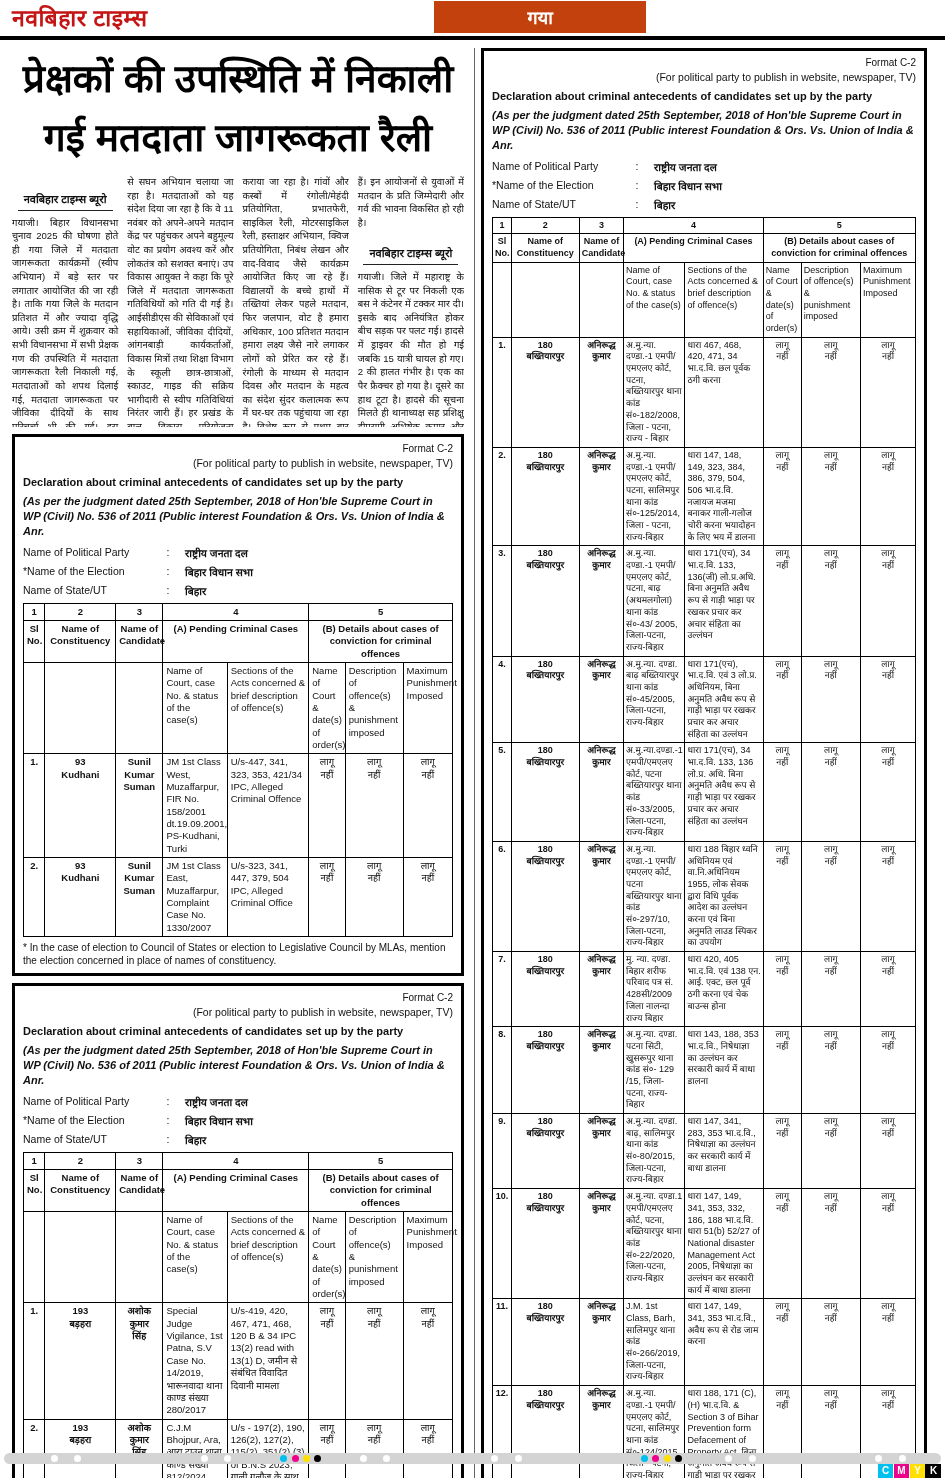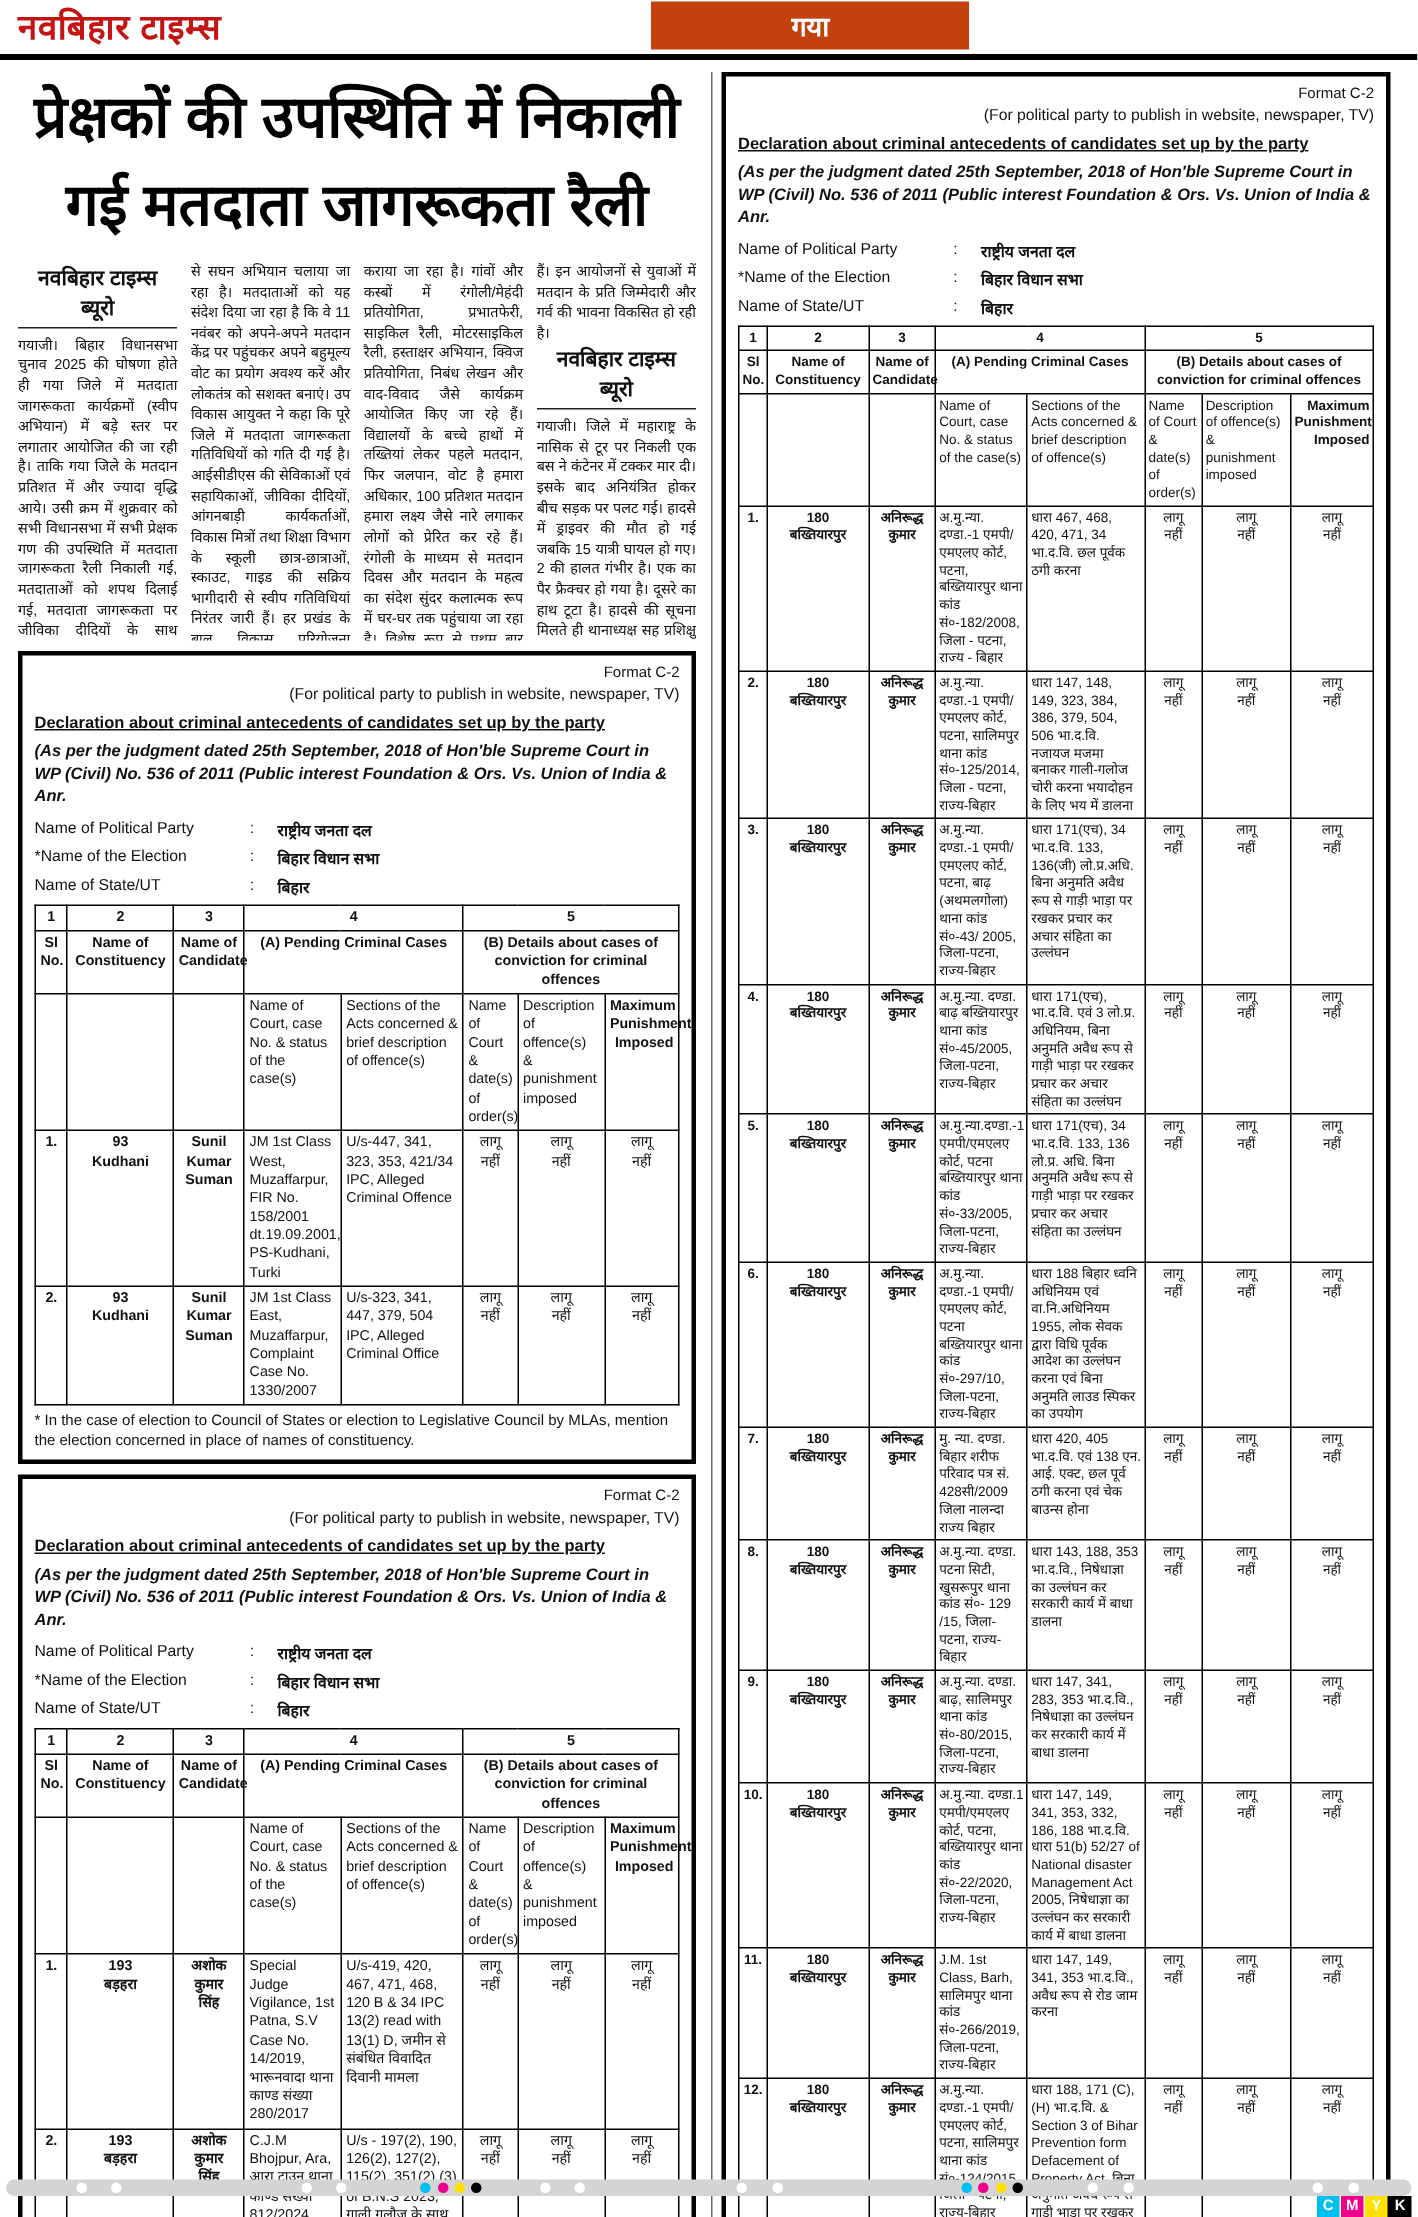--- a/index.html
+++ b/index.html
@@ -29,41 +29,41 @@
   .left-col { width:452px; flex:0 0 452px; }
   .right-col { width:453px; flex:0 0 453px; border-left:1px solid #666; padding-left:6px; }
   
   .headline {
     font-weight:bold; font-size:39px; line-height:1.5; text-align:center;
     margin:2px 0 8px 0; color:#000;
   }
   .story-cols { display:flex; gap:9px; height:252px; overflow:hidden; }
   .acol { flex:1 1 0; font-size:9.6px; line-height:1.42; text-align:justify; }
   .byline {
-    display:block; width:fit-content; margin:0 auto 5px auto; font-weight:bold;
-    font-size:14px; border-bottom:1.5px solid #222; padding:1px 6px 2px 6px; text-align:center;
+    display:block; width:fit-content; margin:16px auto 5px auto; font-weight:bold;
+    font-size:11px; border-bottom:1.5px solid #222; padding:1px 6px 2px 6px; text-align:right;
   }
   .sub-headline { font-weight:bold; font-size:15px; line-height:1.35; text-align:center; margin:4px 0 3px 0; }
   
   .c2-box { border:3px solid #000; padding:6px 8px 6px 8px; margin-top:7px; background:#fff; }
   .right-col .c2-box { margin-top:0; min-height:1392px; }
   .fmt-label { text-align:right; font-size:10px; }
   .pub-note { text-align:right; font-size:10.5px; margin:3px 0 7px 0; }
-  .decl { font-weight:bold; text-decoration:underline; font-size:11px; margin:3px 0 6px 0; }
+  .decl { font-weight:bold; font-size:11px; margin:3px 0 6px 0; }
   .judgment { font-weight:bold; font-style:italic; font-size:11px; line-height:1.35; margin:0 0 7px 0; }
   .meta-row { display:flex; font-size:10.5px; margin:5px 0; }
   .meta-label { width:128px; }
   .meta-colon { width:34px; text-align:center; }
   .meta-value { font-weight:bold; }
   table.c2 { width:100%; border-collapse:collapse; table-layout:fixed; margin-top:3px; }
   table.c2 th, table.c2 td { border:1.5px solid #000; padding:2px 3px; vertical-align:top; font-size:9.5px; line-height:1.3; }
   .right-col table.c2 th, .right-col table.c2 td { font-size:9px; padding:2px 2px; }
   table.c2 thead th { text-align:center; font-weight:bold; }
   table.c2 thead th.sub { font-weight:normal; text-align:left; vertical-align:top; }
-  table.c2 thead th.sub.bold { font-weight:bold;text-align:right; }
+  table.c2 thead th.sub.bold { font-weight:normal; }
   td.center { text-align:center; }
   .pre { white-space:pre-line; }
   td.bold { font-weight:bold; }
   .footnote { font-size:10px; line-height:1.3; margin-top:4px; }
   
   .reg-bar {
     position:absolute; left:4px; right:4px; bottom:14px; height:11px;
     background:#d4d4d4; border-radius:6px;
   }
   .reg-dot { position:absolute; top:2px; width:7px; height:7px; border-radius:50%; background:#fff; }

